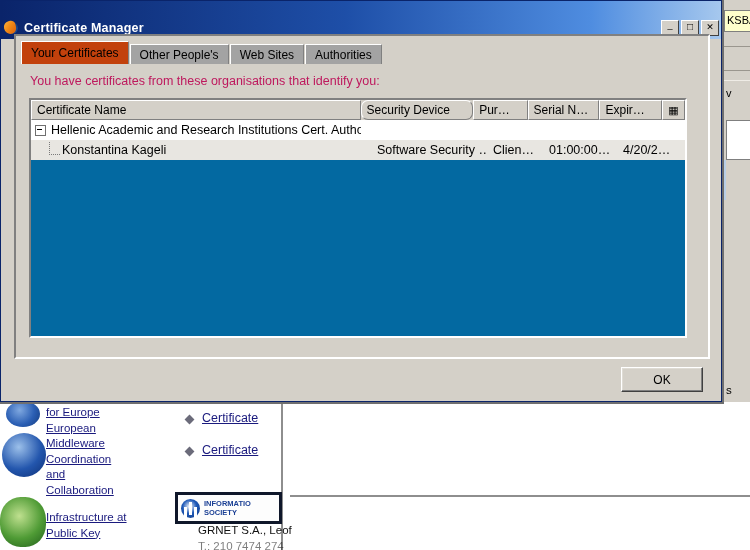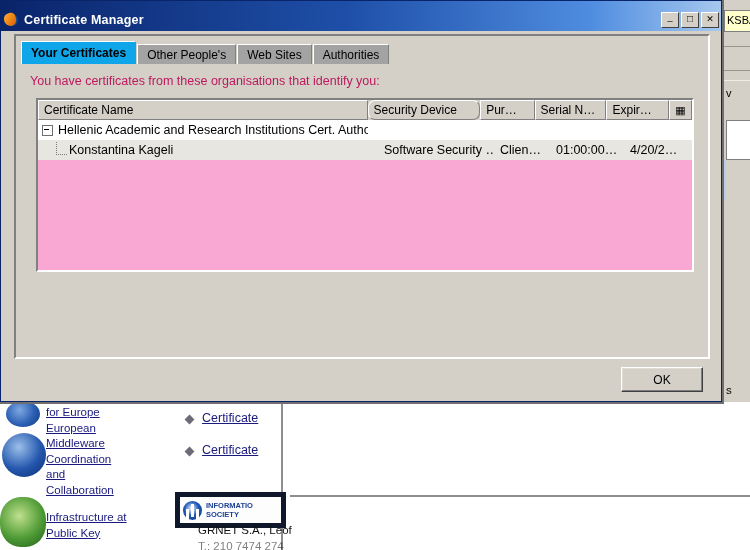--- a/index.html
+++ b/index.html
@@ -38,21 +38,21 @@
   .bg-bullet-row { display: flex; align-items: center; height: 22px; }
   .bg-diamond {
     width: 7px; height: 7px; background: #6b6b7a;
     transform: rotate(45deg); margin-right: 9px; flex: none;
   }
   .bg-bullet-row .bg-link { font-size: 12.5px; }
   .bg-sec-spacer { height: 10px; }
 
   .bg-infosoc {
     position: absolute; left: 175px; top: 492px;
-    width: 98px; height: 26px; border: 5px solid #0f172a;
+    width: 98px; height: 26px; border: 3px solid #0f172a;
     background: #fdfdfd; display: flex; align-items: center; padding-left: 3px;
   }
   .bg-infosoc-emblem {
     width: 19px; height: 19px; border-radius: 50%; flex: none; margin-right: 4px;
     background: radial-gradient(circle at 45% 40%, #ffffff 0%, #1e59b8 45%, #11367d 100%);
     position: relative;
   }
   .bg-infosoc-emblem:after {
     content: ""; position: absolute; left: 8px; top: 3px; width: 3px; height: 13px;
     background: #ffffff; box-shadow: -5px 5px 0 0 #ffffff, 5px 5px 0 0 #ffffff;
@@ -98,21 +98,21 @@
   
   .dialog {
     position: absolute; left: 0; top: 0; width: 722px; height: 402px;
     background: #d4d0c8;
     border: 1px solid #0a246a;
     box-sizing: border-box;
   }
   .titlebar {
     height: 22px; display: flex; align-items: center;
     background: linear-gradient(to right, #0a246a 0%, #1e4fa8 48%, #4f8de0 82%, #a6c8ee 100%);
-    padding: 8px 2px 0 3px;
+    padding: 16px 2px 0 3px;
   }
   .fx-icon { width: 16px; height: 16px; position: relative; flex: none; margin-right: 4px; }
   .fx-icon .globe {
     position: absolute; left: 2px; top: 2px; width: 12px; height: 12px; border-radius: 50%;
     background: radial-gradient(circle at 60% 60%, #1b4f9c 0%, #17407f 60%, #0f2d5e 100%);
   }
   .fx-icon .fox {
     position: absolute; left: 0px; top: 1px; width: 12px; height: 13px;
     border-radius: 50% 40% 45% 55%;
     background: linear-gradient(135deg, #ffb33c 0%, #f08a17 45%, #d95b0a 100%);
@@ -147,33 +147,33 @@
   
   .tabstrip { position: absolute; left: 5px; top: 5px; height: 23px; display: flex; align-items: flex-end; }
   .tab {
     height: 20px; padding: 0 9px; margin-right: 1px;
     background: #a3a3a3; font-size: 12px; color: #000;
     display: flex; align-items: center; white-space: nowrap;
     border: 1px solid; border-color: #ffffff #808080 #d4d0c8 #ffffff;
     border-bottom: none; box-sizing: border-box; cursor: default;
   }
   .tab.active {
-    height: 23px; background: #0ea5e9; font-weight: bold;
+    height: 23px; background: #c2410c; font-weight: normal;
     border-color: #ffffff #808080 #dedad2 #ffffff;
     margin-top: -3px; z-index: 3;
   }
 
   .helper-text {
     position: absolute; left: 14px; top: 38px; font-size: 12.5px; color: #be185d; white-space: nowrap;
   }
 
   
   .list {
-    position: absolute; left: 20px; top: 62px; width: 658px; height: 174px;
-    background: #f9a8d4;
+    position: absolute; left: 13px; top: 62px; width: 658px; height: 240px;
+    background: #0369a1;
     border: 2px solid; border-color: #808080 #ffffff #ffffff #808080;
     box-sizing: border-box; overflow: hidden;
   }
   .col-headers { display: flex; height: 20px; background: #d4d0c8; }
   .col-h {
     background: #d4d0c8; font-size: 12px; color: #000;
     display: flex; align-items: center; padding-left: 5px;
     border: 1px solid; border-color: #ffffff #808080 #808080 #ffffff;
     box-sizing: border-box; white-space: nowrap; overflow: hidden; cursor: default;
   }

